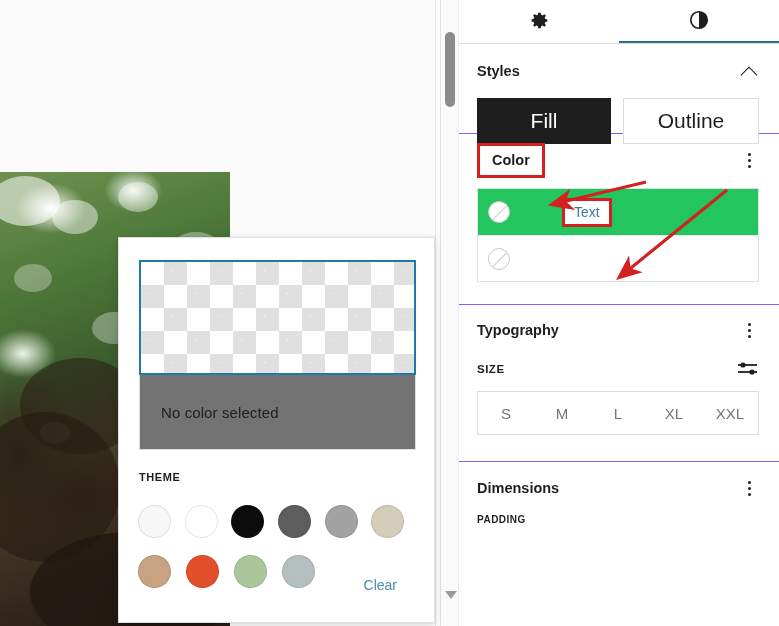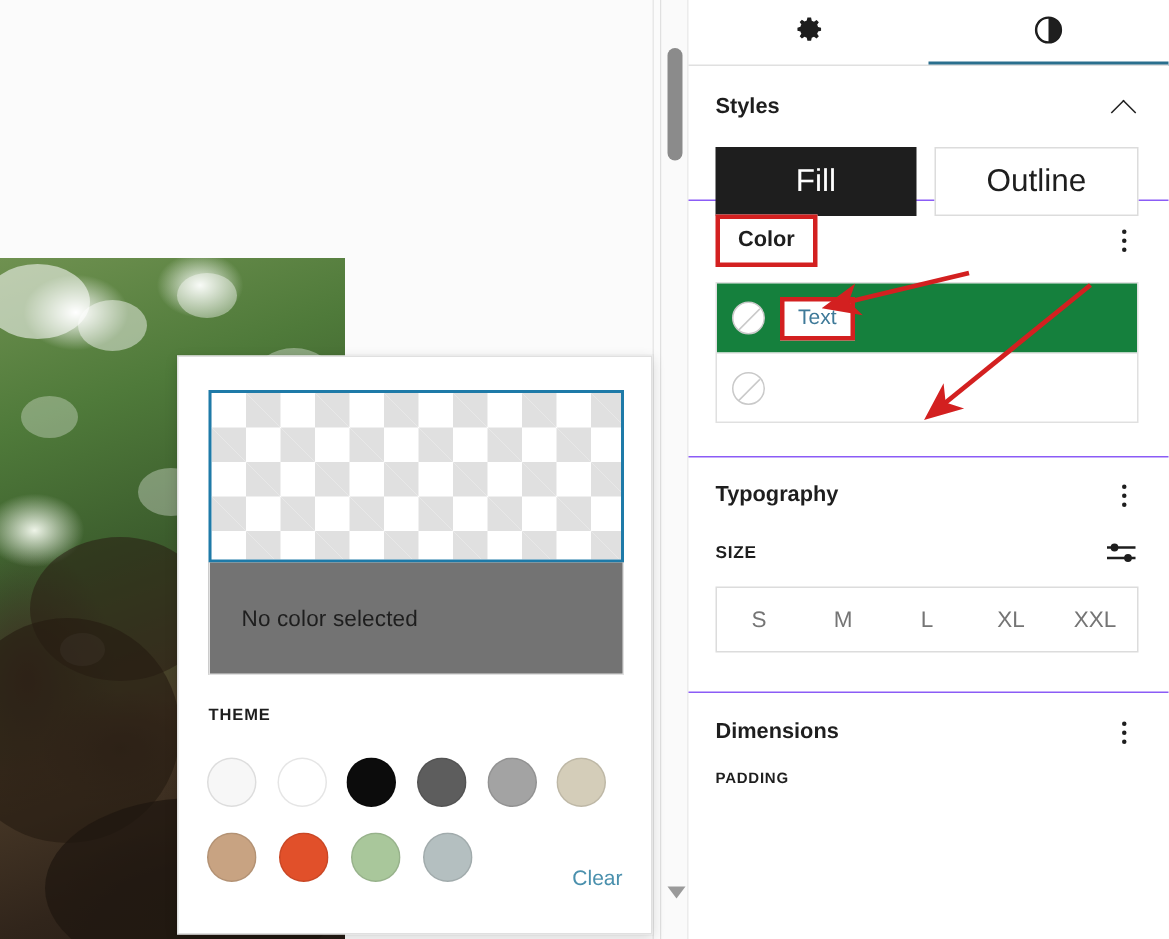--- a/index.html
+++ b/index.html
@@ -71,21 +71,21 @@
   }
   .swatch-grid { position:absolute; left:19px; top:258px; width:280px; }
   .swatch-row { display:flex; gap:0; }
   .swatch-cell { width:48px; height:50px; display:flex; align-items:center; justify-content:flex-start; }
   .swatch {
     width:33px; height:33px; border-radius:50%;
     border:1px solid rgba(0,0,0,.10);
     cursor:pointer;
   }
   #clear-link {
-    position:absolute; right:19px; top:339px;
+    position:absolute; right:37px; top:339px;
     font-size:14px; color:#4a90ad; cursor:pointer;
   }
 
   
   #sidebar {
     position:absolute; left:440px; top:0; width:339px; height:626px;
     background:#ffffff;
     border-left:1px solid #e0e0e0;
   }
   #sidebar-inner { position:absolute; left:18px; top:0; right:0; bottom:0; }
@@ -152,21 +152,21 @@
   #color-head { height:52px; }
   #color-title-box {
     border:3px solid #d32020; padding:5px 12px 6px 12px; background:#fff;
   }
   #color-rows {
     margin:2px 20px 0 18px; border:1px solid #e0e0e0; background:#fff;
   }
   .color-row {
     display:flex; align-items:center; height:46px; padding-left:10px; cursor:pointer;
   }
-  .color-row.hovered { background:#15803d; }
+  .color-row.hovered { background:#22c55e;gap:42px; }
   .color-row + .color-row { border-top:1px solid #e8e8e8; }
   .nocolor-circle {
     width:22px; height:22px; border-radius:50%; border:1px solid #c9c9c9;
     position:relative; flex:0 0 auto; background:#fff;
   }
   .nocolor-circle:after {
     content:""; position:absolute; left:50%; top:1px; width:1px; height:20px;
     background:#c9c9c9; transform:rotate(45deg); transform-origin:center;
   }
   .color-row-label-box { margin-left:10px; border:3px solid #d32020; padding:2px 9px 3px 9px; background:#fff; }

